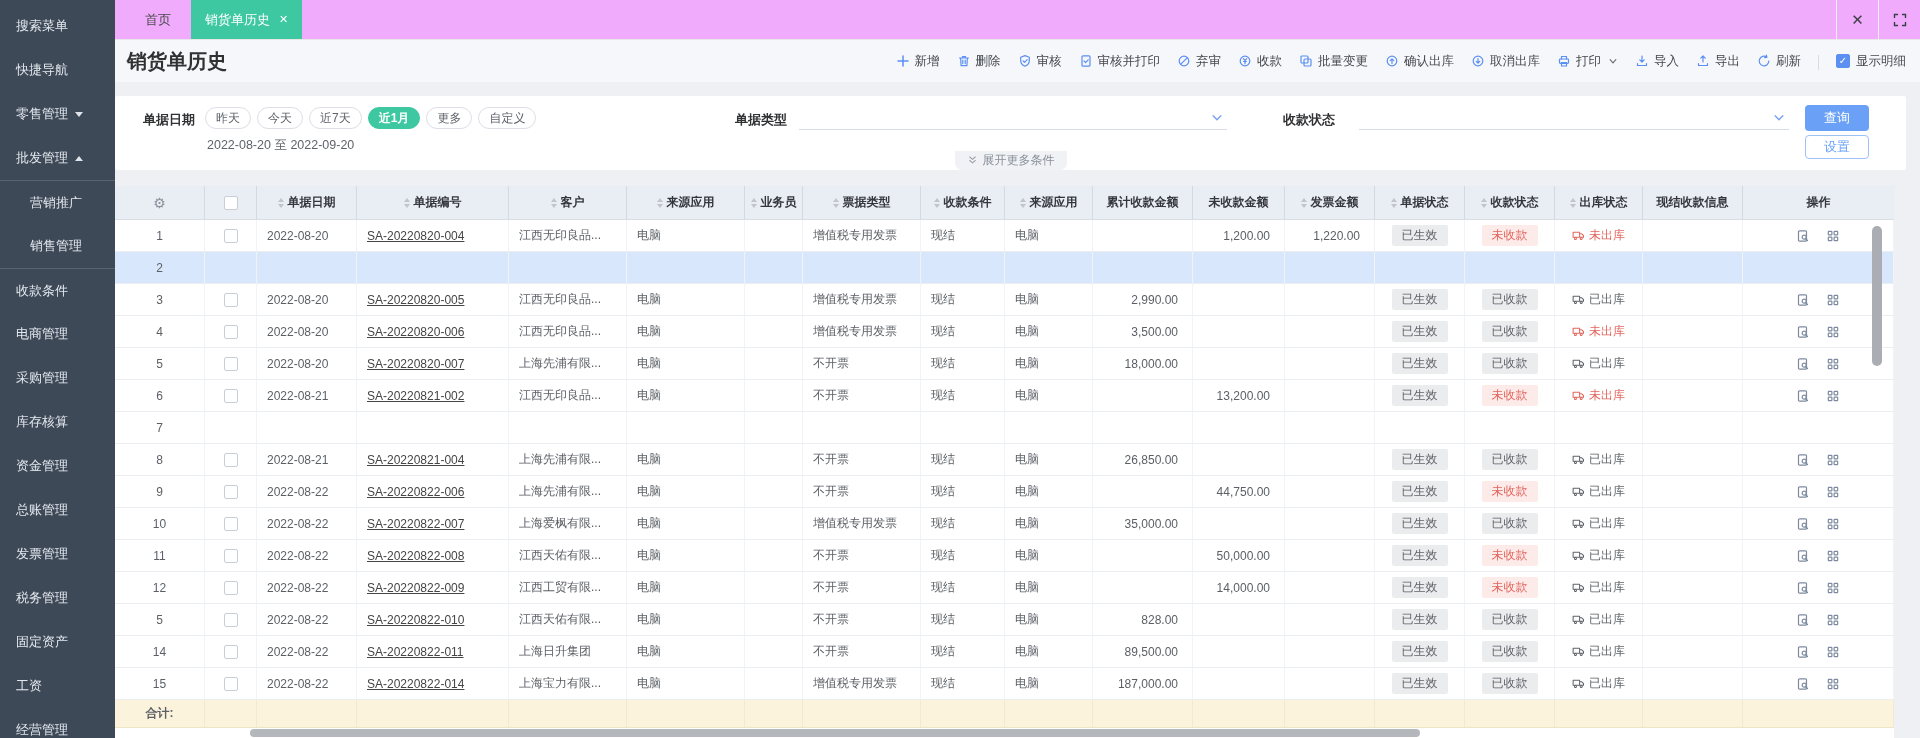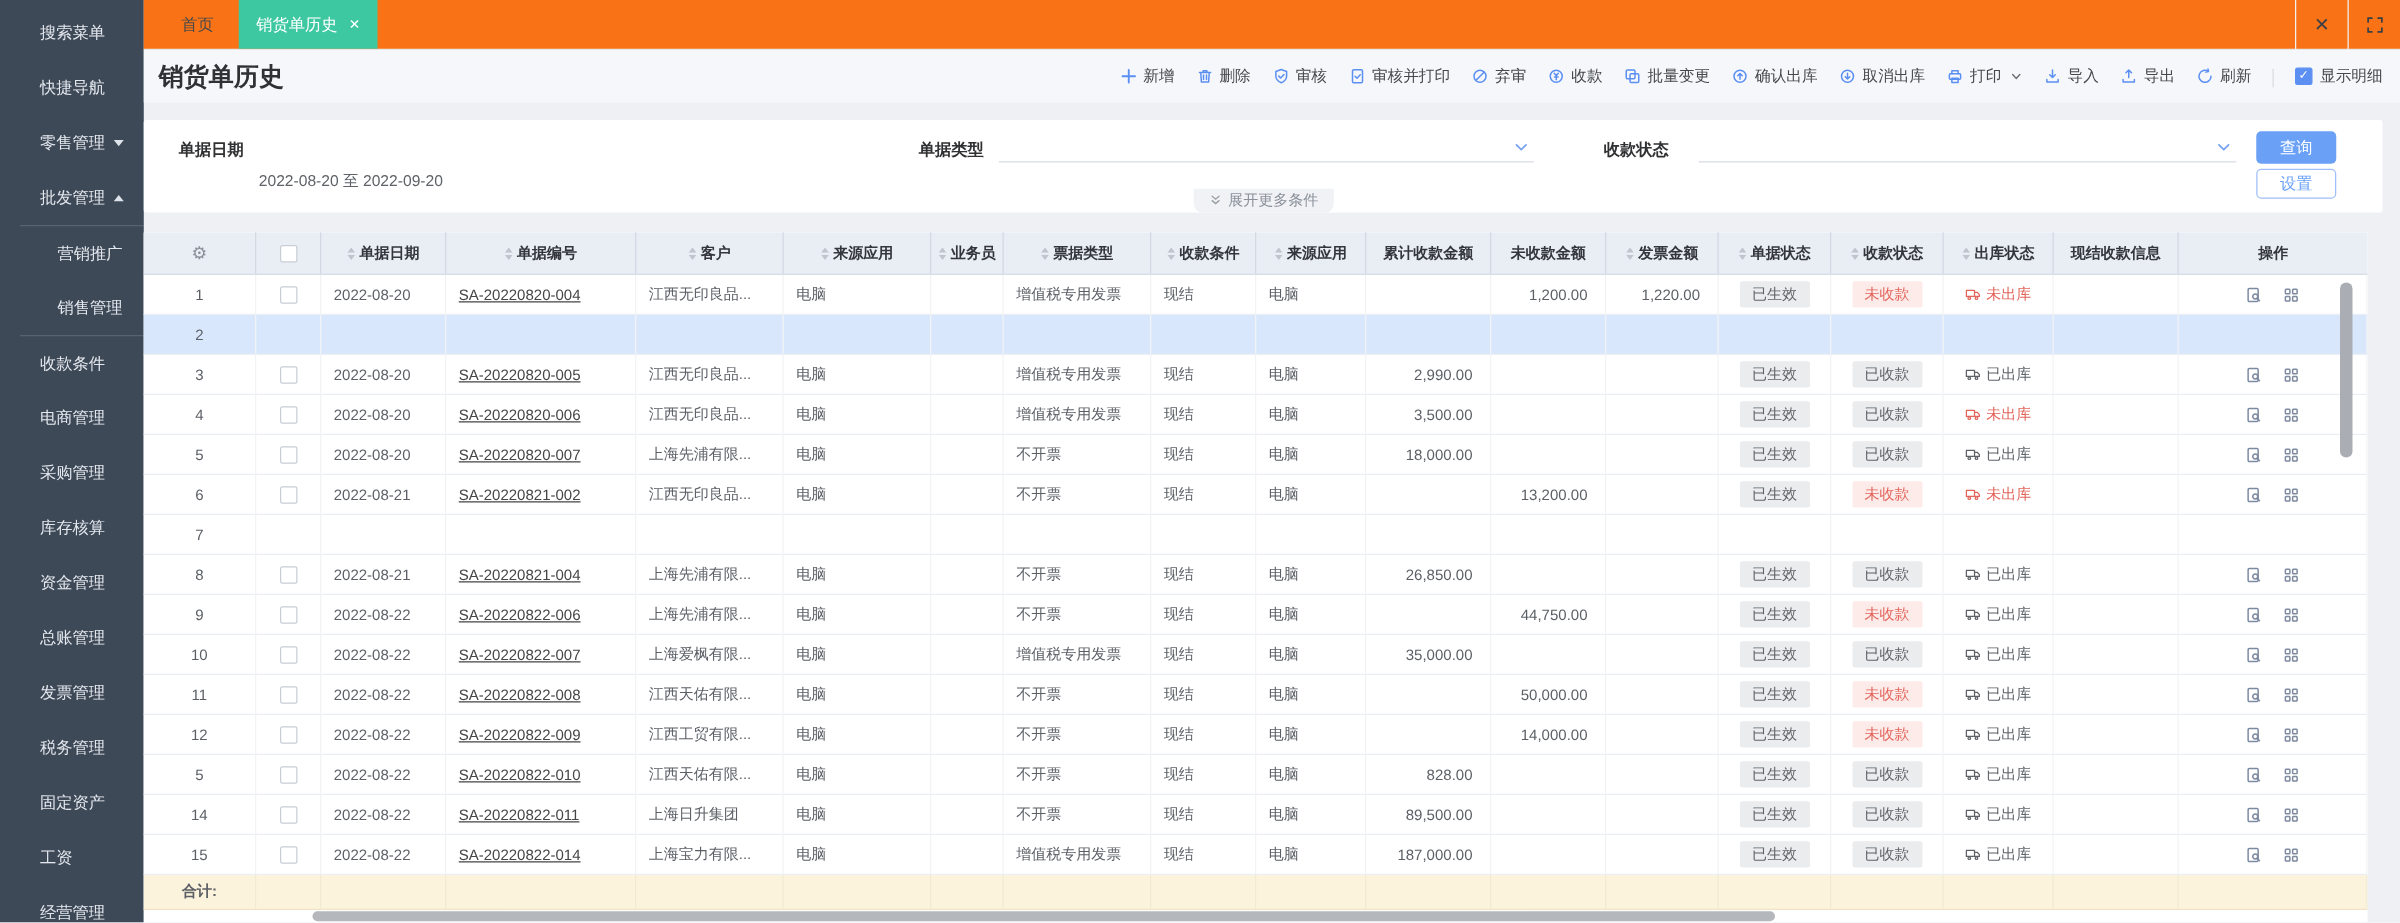--- a/index.html
+++ b/index.html
@@ -4,32 +4,32 @@
 <style>
   :root{
     --green:#3dc8a1; --blue:#5b8ff2; --red:#e2655c; --redbg:#fdebe9;
     --sel:#d8e7fb; --sidebar:#3e4958; --pagebg:#eef0f4;
   }
   *{margin:0;padding:0;box-sizing:border-box;font-family:"Liberation Sans","DejaVu Sans",sans-serif;}
   html,body{width:1920px;height:738px;overflow:hidden;background:var(--pagebg);}
   .app{position:relative;width:1920px;height:738px;}
 
   
-  .sidebar{position:absolute;left:0;top:0;width:115px;height:738px;background:var(--sidebar);padding-top:4px;overflow:hidden;padding-left:16px;}
+  .sidebar{position:absolute;left:0;top:0;width:115px;height:738px;background:var(--sidebar);padding-top:4px;overflow:hidden;}
   .side-item{height:44px;display:flex;align-items:center;padding-left:16px;color:#e4e8ee;font-size:13px;cursor:pointer;white-space:nowrap;}
   .side-item.sub{padding-left:30px;}
   .side-item.divider{border-top:1px solid rgba(255,255,255,.14);}
   .arrow{display:inline-block;width:0;height:0;border-left:4px solid transparent;border-right:4px solid transparent;margin-left:7px;}
   .arrow.down{border-top:5px solid #dfe3ea;}
   .arrow.up{border-bottom:5px solid #dfe3ea;}
 
   
   .main{position:absolute;left:115px;top:0;width:1805px;height:738px;}
 
-  .tabbar{height:40px;background:#f97316;border-bottom:1px solid #e7e7e7;display:flex;align-items:stretch;padding-left:10px;}
+  .tabbar{height:40px;background:#f0abfc;border-bottom:1px solid #e7e7e7;display:flex;align-items:stretch;padding-left:10px;}
   .tab{display:flex;align-items:center;padding:0 20px;font-size:13px;color:#4a4a4a;cursor:pointer;}
   .tab.active{background:var(--green);color:#fff;padding:0 14px;}
   .tab-close{margin-left:9px;font-size:11px;color:#fff;}
   .win-controls{margin-left:auto;display:flex;align-items:center;}
   .win-btn{width:42px;height:40px;display:flex;align-items:center;justify-content:center;color:#3a3f46;font-size:15px;cursor:pointer;border-left:1px solid #f0f0f0;}
 
   .page-header{height:42px;background:#f5f7fa;display:flex;align-items:center;padding:0 14px 0 12px;}
   .page-header h1{font-size:20px;font-weight:700;color:#303133;}
   .toolbar{margin-left:auto;display:flex;align-items:flex-end;gap:17px;font-size:12.5px;color:#45484d;}
   .tool-btn{display:inline-flex;align-items:center;gap:5px;background:none;border:none;font-size:12.5px;color:#45484d;cursor:pointer;white-space:nowrap;}
@@ -294,20 +294,28 @@
           <span class="tb-divider"></span>
           <span class="show-detail">
             <span class="cbx">✓</span>
             <span>显示明细</span>
           </span>
         </div>
     </div>
 
     <div class="filter-card">
       <span class="f-label lbl-date">单据日期</span>
+      <div class="pills" id="date-pills">
+          <span class="pill">昨天</span>
+          <span class="pill">今天</span>
+          <span class="pill">近7天</span>
+          <span class="pill active">近1月</span>
+          <span class="pill">更多</span>
+          <span class="pill">自定义</span>
+        </div>
       <div class="date-range">2022-08-20 至 2022-09-20</div>
 
       <span class="f-label lbl-type">单据类型</span>
       <div class="f-select sel-type">
         <span class="chev">
           <svg width="12" height="12" viewBox="0 0 14 14" fill="none" stroke="#74a0f0" stroke-width="1.6" stroke-linecap="round">
               <path d="M2.5 4.5L7 9l4.5-4.5"></path>
             </svg>
         </span>
       </div>

